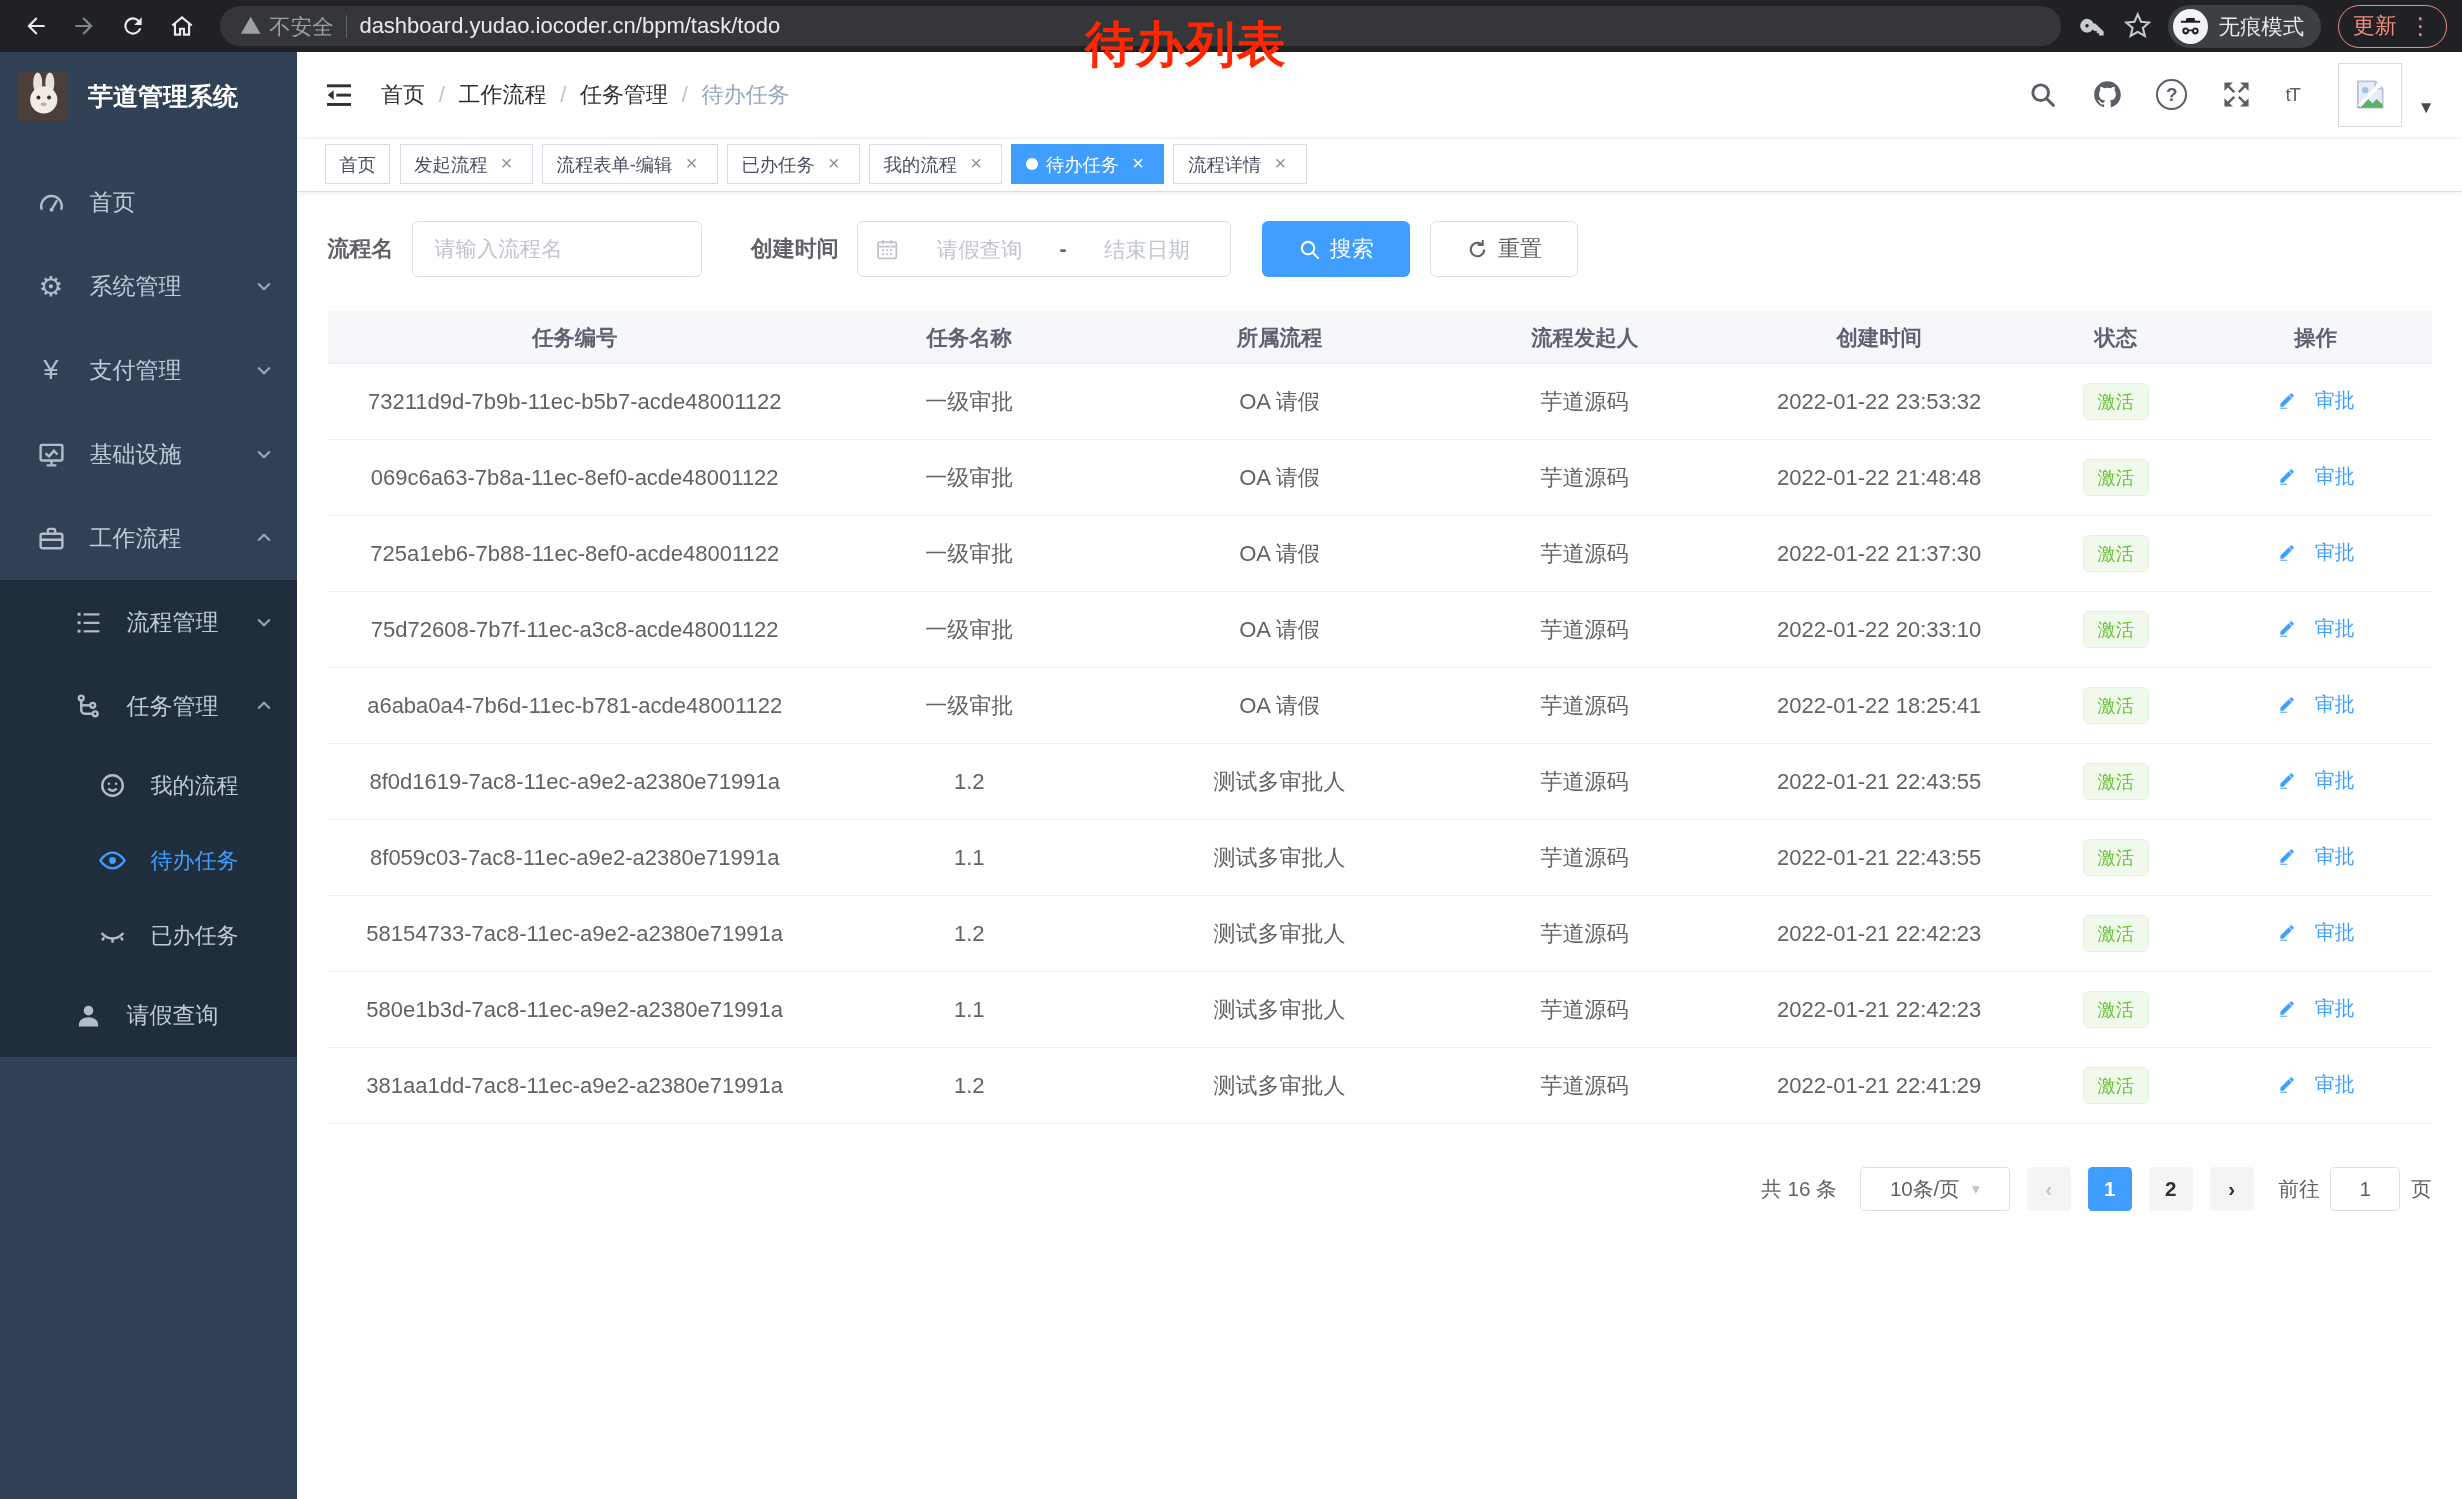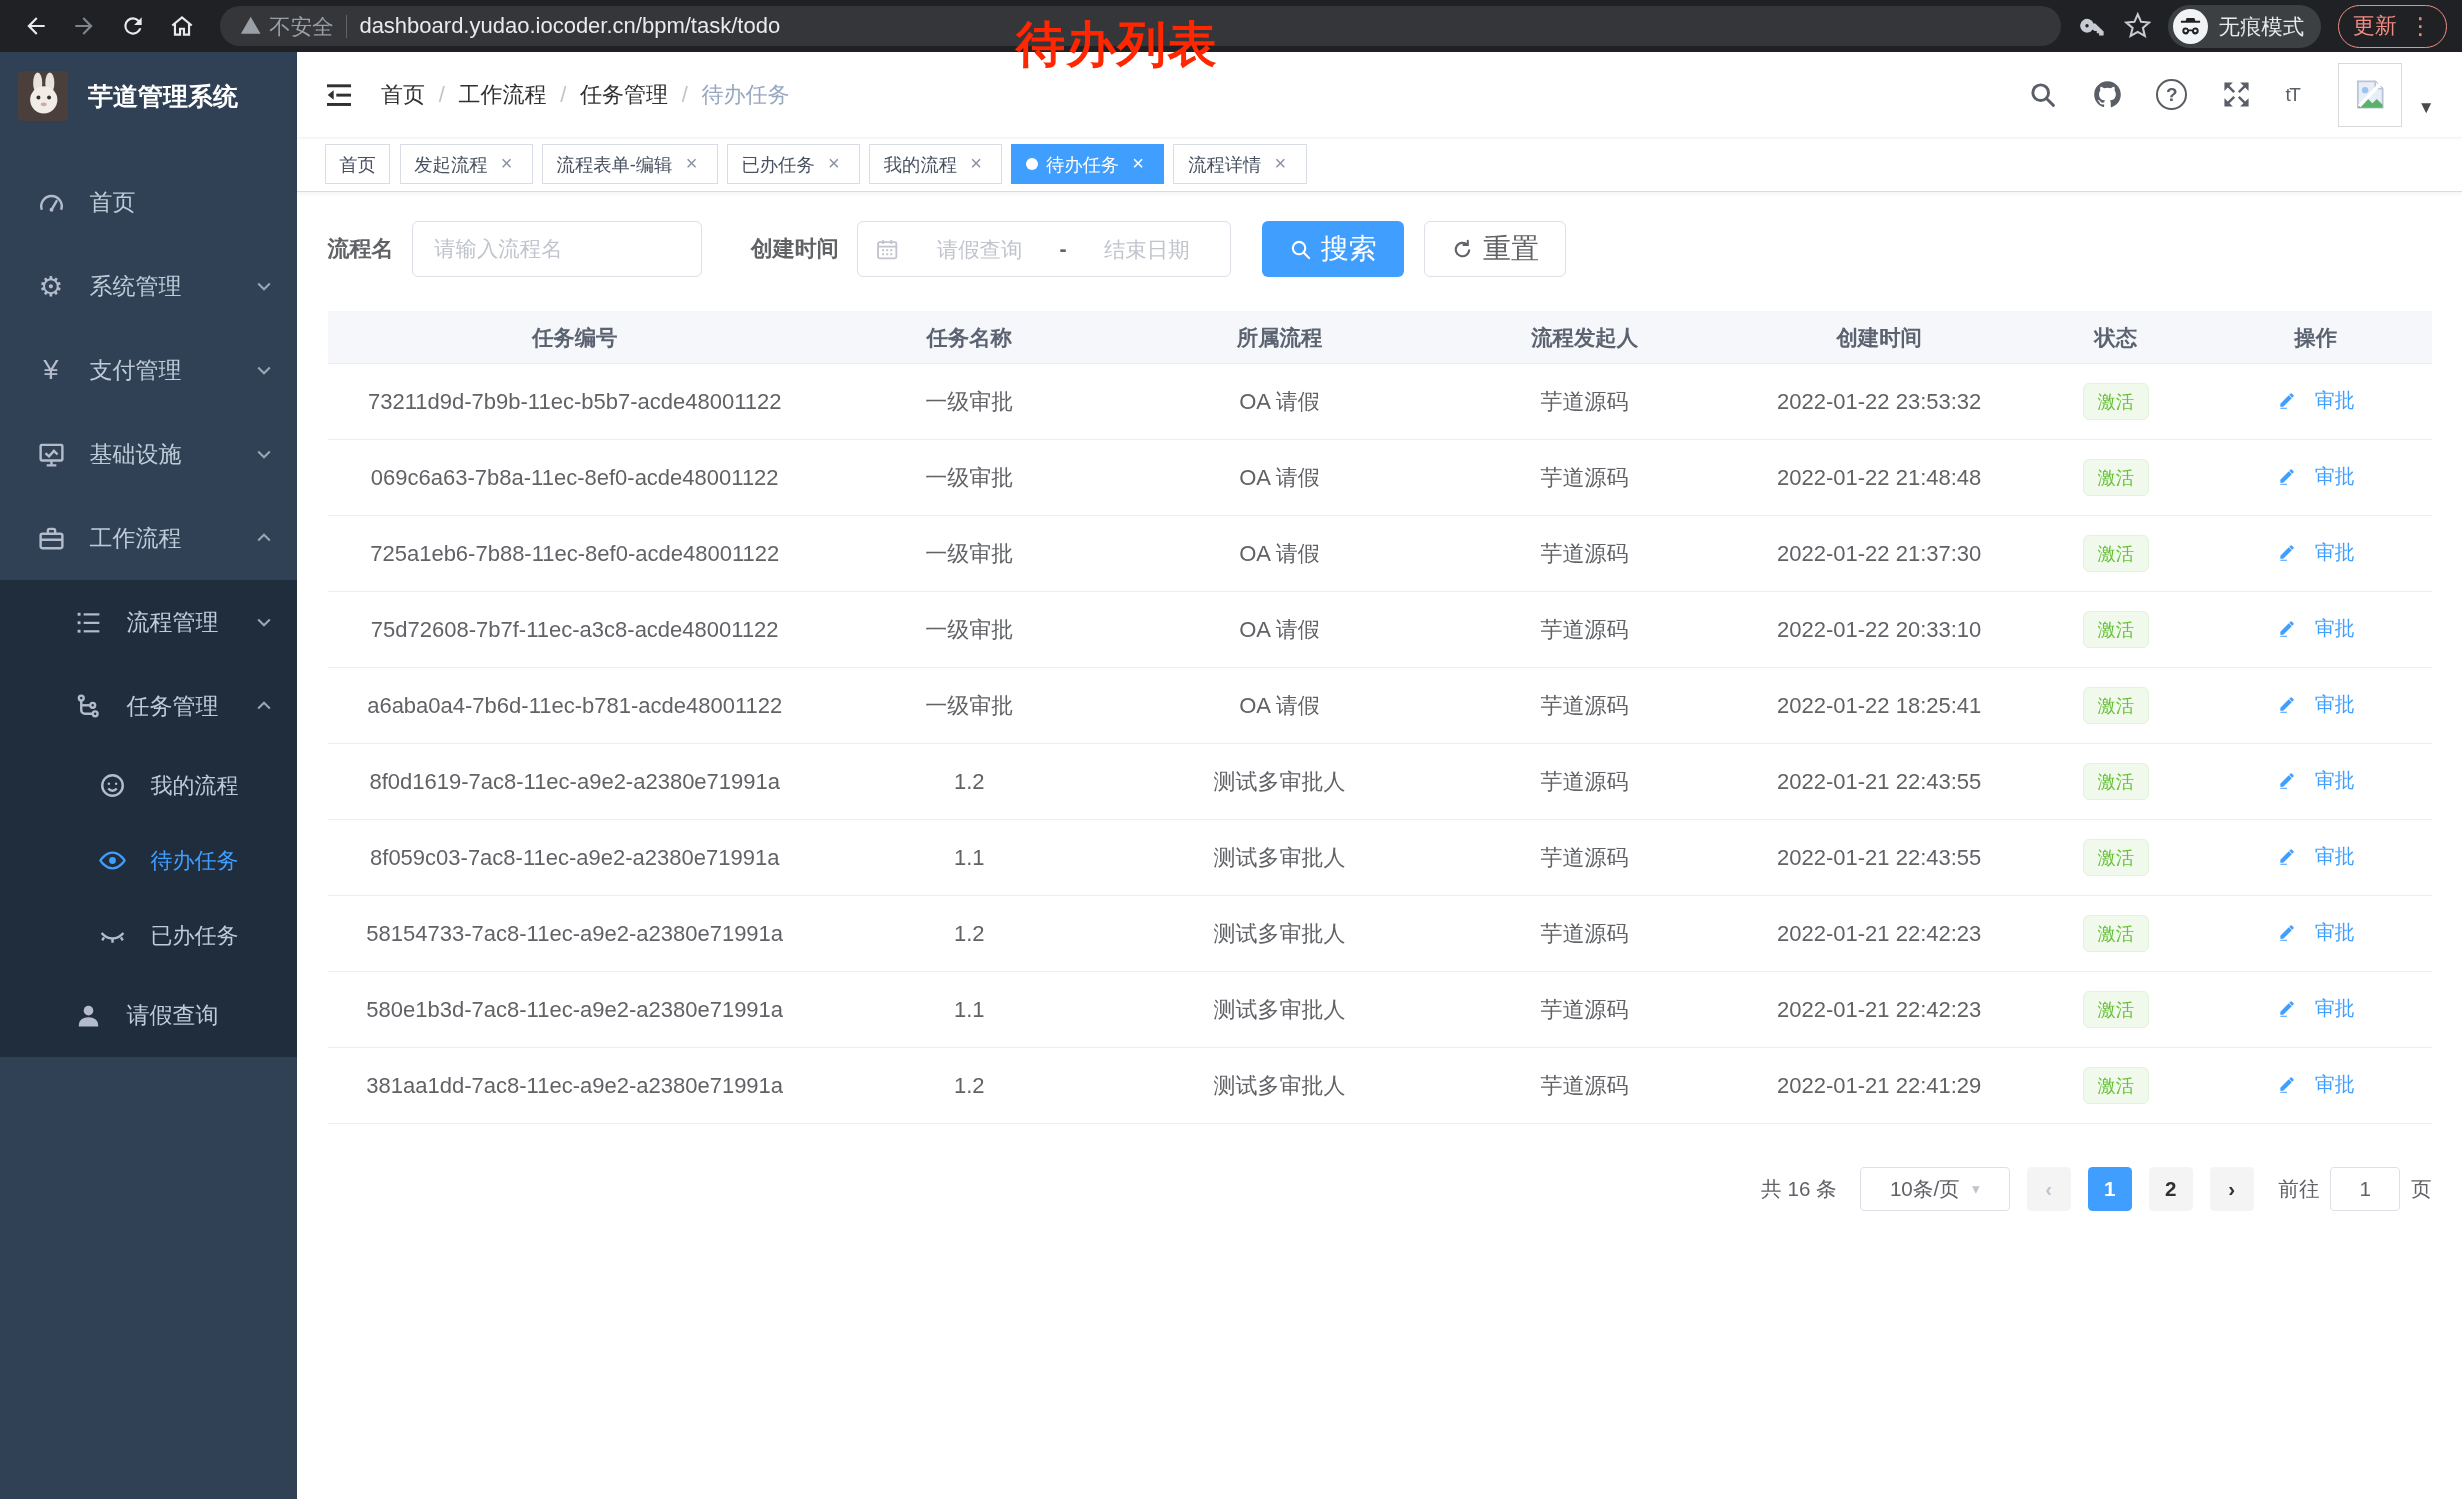--- a/index.html
+++ b/index.html
@@ -35,21 +35,21 @@
   .incog-circle { width: 35px; height: 35px; border-radius: 50%; background: #f1f3f4; display: flex; align-items: center; justify-content: center; }
   .incog-circle svg { width: 23px; height: 23px; color: #202124; }
   .update-pill {
     height: 43px; border: 1.5px solid #f28b82; border-radius: 21.4px; color: #f28b82;
     display: flex; align-items: center; gap: 12.2px; padding: 0 13.7px; font-size: 22px;
   }
   .update-pill .dots { font-size: 23px; letter-spacing: 0; }
 
   
   .annotation {
-    position: absolute; left: 1016px; top: 12.2px; z-index: 50;
+    position: absolute; left: 1085px; top: 12.2px; z-index: 50;
     font-size: 49px; font-weight: 700; color: #ff2600; letter-spacing: 1.5px;
   }
 
   
   .shell { display: flex; height: 1448px; }
 
   
   .sidebar { width: 297px; flex: 0 0 297px; background: #304156; color: #bfcbd9; overflow: hidden; }
   .logo-row { height: 88px; display: flex; align-items: center; padding-left: 18px; gap: 20px; }
   .logo-img { width: 50px; height: 50px; border-radius: 4.6px; overflow: hidden; flex: 0 0 auto; }
@@ -98,21 +98,21 @@
   .name-input { width: 290px; height: 56px; border: 1.5px solid #dcdfe6; border-radius: 6.1px;
     padding: 0 21.4px; font-size: 21.4px; color: #606266; outline: none; font-family: inherit; }
   .name-input::placeholder { color: #c0c4cc; }
   .gap { width: 49px; }
   .daterange { width: 374px; height: 56px; border: 1.5px solid #dcdfe6; border-radius: 6.1px;
     display: flex; align-items: center; padding: 0 17px; gap: 13.7px; color: #c0c4cc; font-size: 21.4px; }
   .daterange .cal { width: 24.4px; height: 24.4px; color: #c0c4cc; flex: 0 0 auto; }
   .daterange .ph { flex: 1; text-align: center; white-space: nowrap; }
   .daterange .rsep { color: #606266; font-weight: 700; }
   .btn { height: 56px; border-radius: 6.1px; display: inline-flex; align-items: center; gap: 9.2px;
-    padding: 0 26px; font-size: 28px; cursor: pointer; border: 1.5px solid transparent; }
+    padding: 0 35px; font-size: 22px; cursor: pointer; border: 1.5px solid transparent; }
   .btn svg { width: 23px; height: 23px; }
   .btn.primary { background: #409eff; color: #fff; margin-left: 30.5px; }
   .btn.plain { background: #fff; color: #606266; border-color: #dcdfe6; margin-left: 20px; }
 
   
   .table { width: 100%; font-size: 22px; color: #606266; }
   .thead, .trow { display: flex; align-items: center; }
   .thead { background: #f5f7fa; height: 53px; color: #5b6270; font-weight: 700; font-size: 21.4px; border-bottom: 0.8px solid #ebeef5; }
   .trow { height: 76px; border-bottom: 0.8px solid #ebeef5; background: #fff; }
   .c { text-align: center; padding: 0 7.6px; overflow: hidden; white-space: nowrap; }

